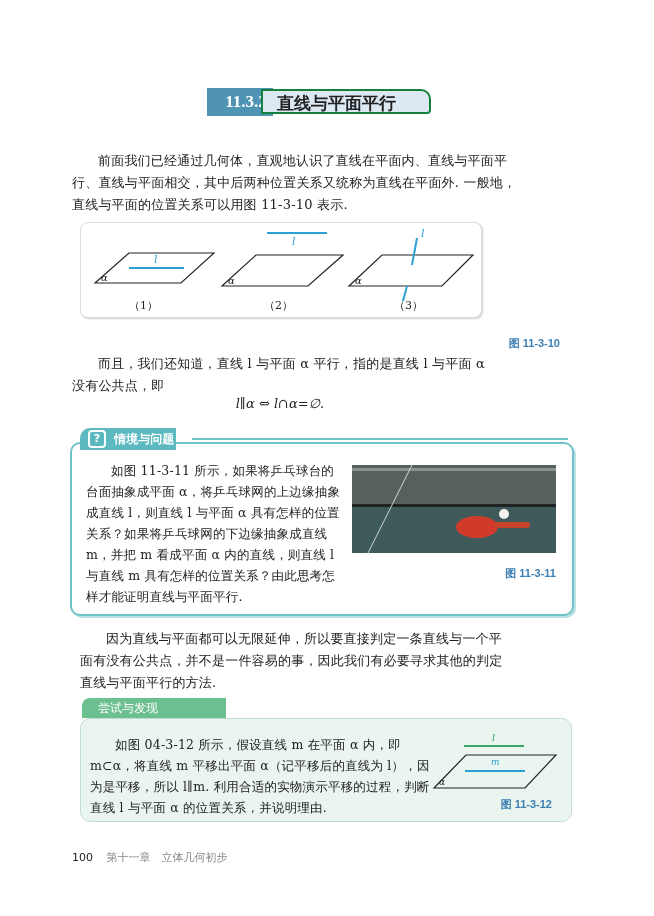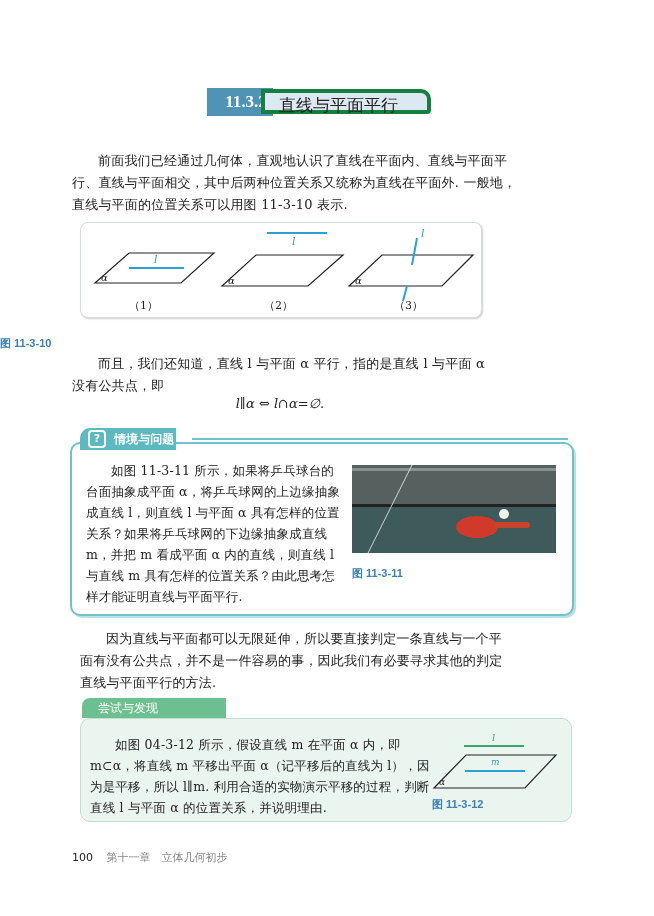--- a/index.html
+++ b/index.html
@@ -4,27 +4,27 @@
 <style>
   html,body{margin:0;padding:0;}
   body{width:654px;height:916px;background:#ffffff;position:relative;overflow:hidden;
     font-family:"DejaVu Serif","Liberation Serif",serif;color:#222;}
   .abs{position:absolute;}
   
   .sec-head{left:207px;top:88px;width:225px;height:28px;}
   .sec-num{position:absolute;left:0;top:0;width:54px;height:28px;background:#4f93b5;color:#fff;
     font-family:"Liberation Serif",serif;font-weight:bold;font-size:17px;line-height:28px;text-align:center;padding-left:12px;}
   .sec-title{position:absolute;left:54px;top:1px;width:170px;height:25px;background:#dce9f3;
-    border:4px solid #15803d;border-radius:0 10px 4px 0;color:#222;font-family:"DejaVu Sans",sans-serif;
-    font-weight:normal;font-size:17px;line-height:25px;padding-left:14px;box-sizing:border-box;}
+    border:2px solid #15803d;border-radius:0 10px 4px 0;color:#222;font-family:"DejaVu Sans",sans-serif;
+    font-weight:bold;font-size:17px;line-height:25px;padding-left:14px;box-sizing:border-box;}
   .para{font-size:13px;line-height:22px;letter-spacing:0.2px;}
   .indent{text-indent:2em;}
   .fig-box{left:80px;top:222px;width:400px;height:94px;border:1px solid #d8dde0;border-radius:8px;
     box-shadow:1px 1px 2px #ccc;background:#fff;}
-  .cap{font-family:"Liberation Sans",sans-serif;font-weight:bold;font-size:11px;color:#3d7fb3;text-align:left;}
+  .cap{font-family:"Liberation Sans",sans-serif;font-weight:bold;font-size:11px;color:#3d7fb3;text-align:right;}
   .formula{left:0;width:654px;top:396px;text-align:center;font-size:13px;font-style:italic;}
   
   .sit-box{left:70px;top:442px;width:500px;height:170px;border:2px solid #6fc3c8;border-radius:10px;
     box-shadow:2px 2px 0 #b9e0e3;background:#fff;}
   .sit-tab{left:80px;top:428px;width:96px;height:22px;background:#5bb9bf;border-radius:10px 0 0 0;
     color:#fff;font-family:"DejaVu Sans",sans-serif;font-weight:bold;font-size:12px;line-height:22px;}
   .try-box{left:80px;top:718px;width:490px;height:102px;background:#eaf5f0;border:1px solid #c2ddd2;
     border-radius:10px;}
   .try-tab{left:82px;top:698px;width:144px;height:20px;background:#6cc08f;border-radius:8px 0 0 0;
     color:#fff;font-family:"DejaVu Sans",sans-serif;font-weight:normal;font-size:12px;line-height:20px;padding-left:16px;box-sizing:border-box;}

